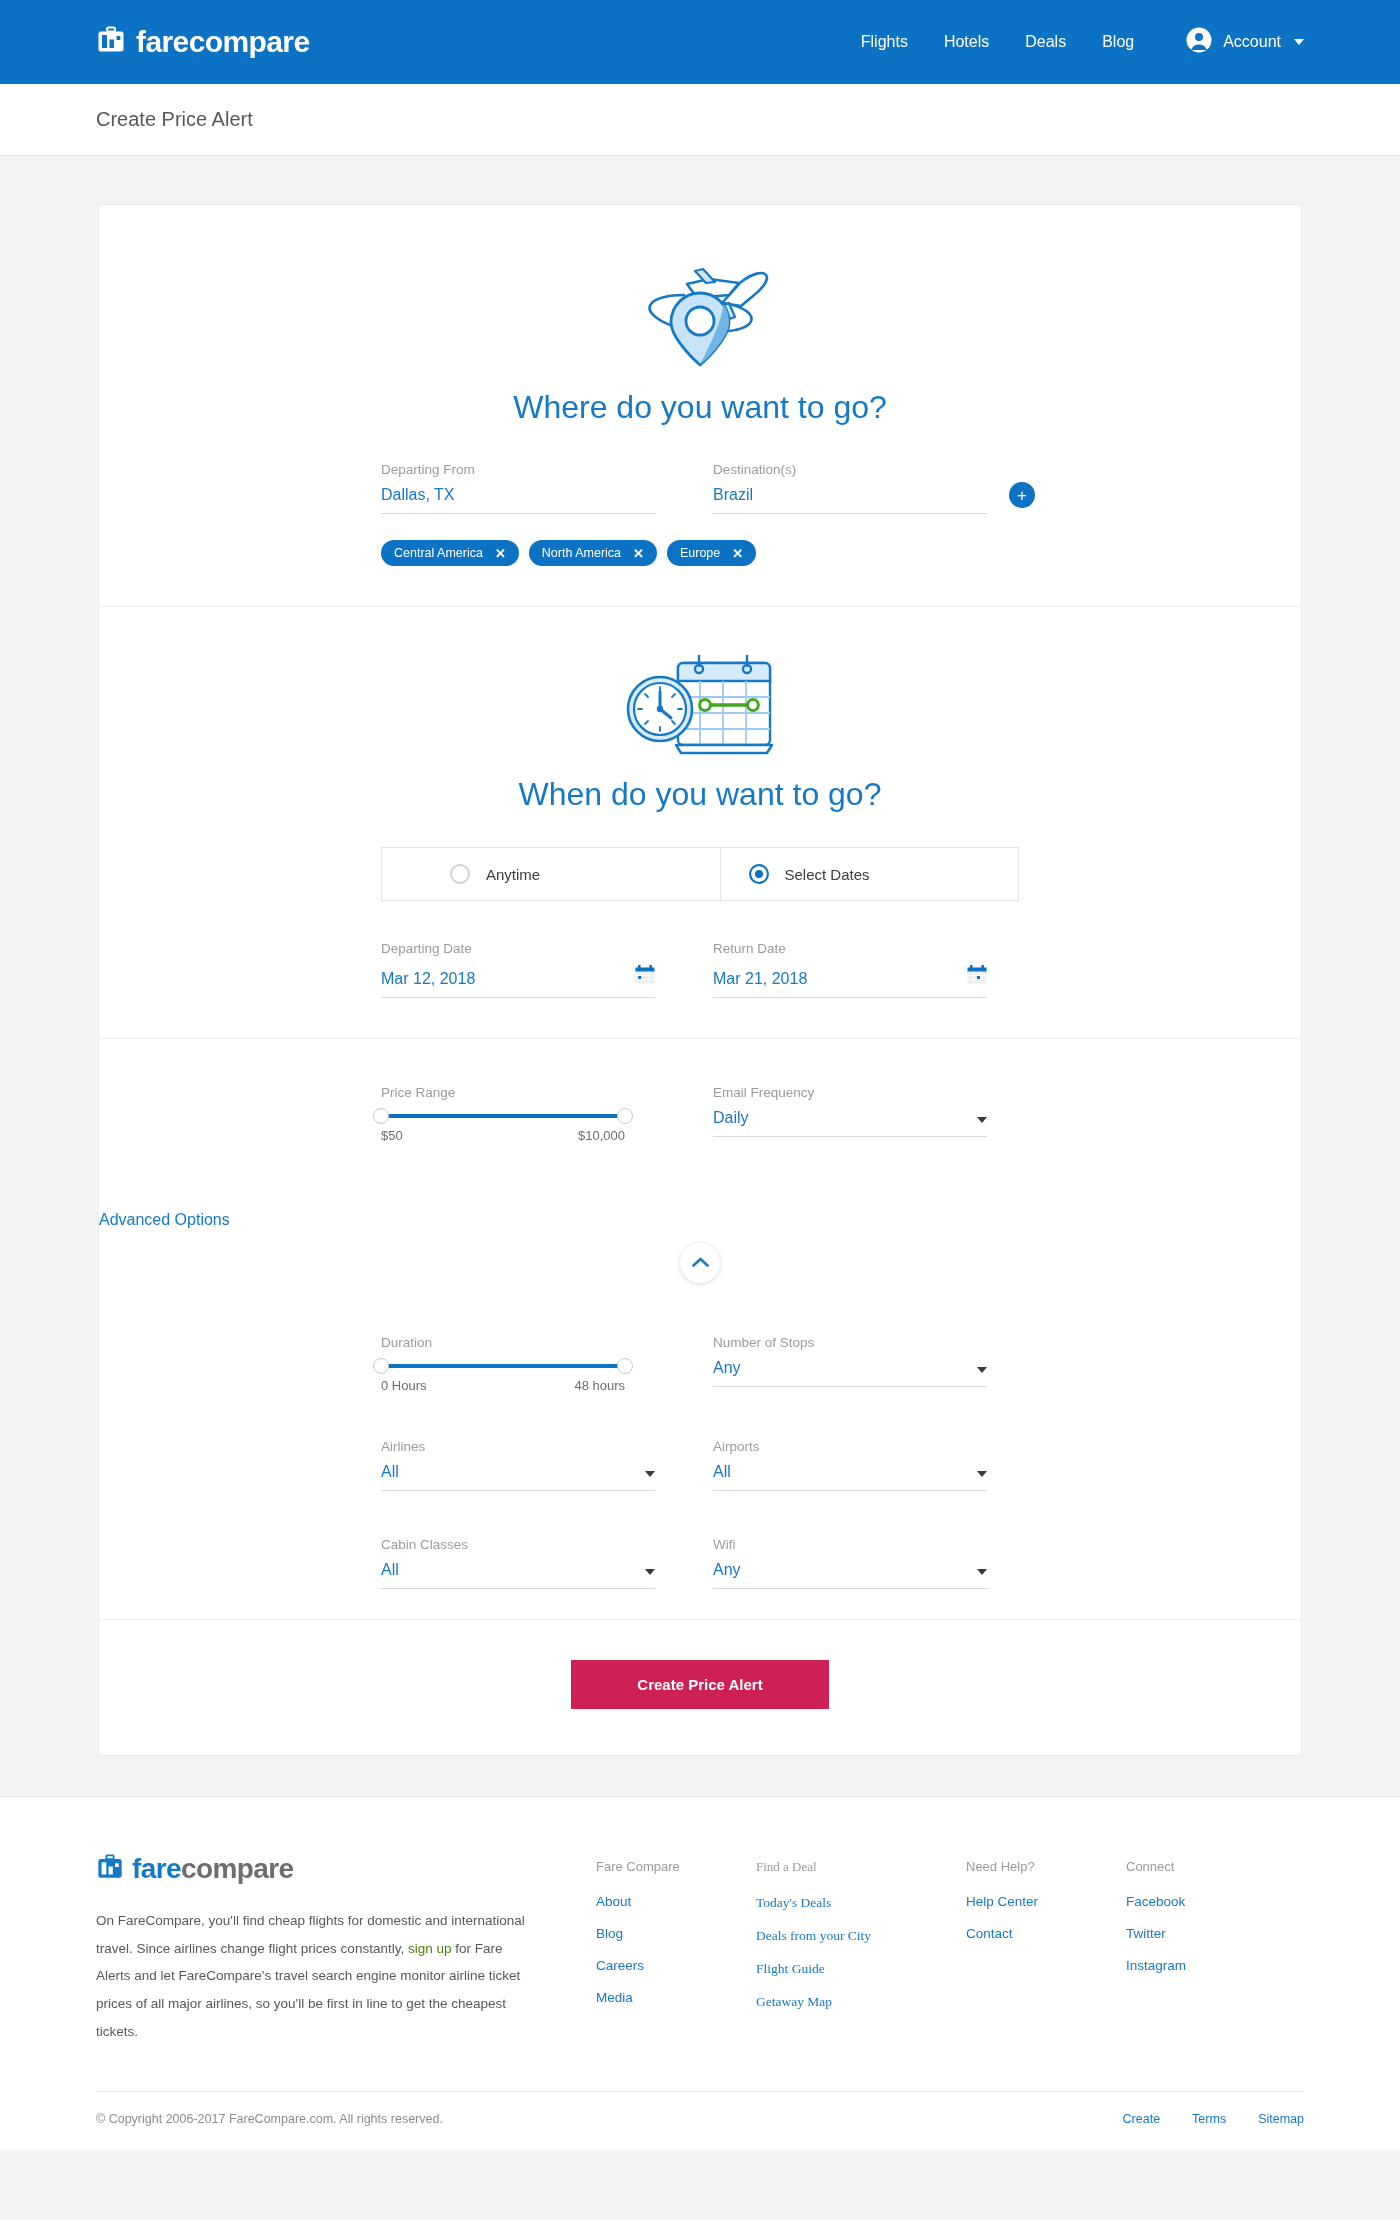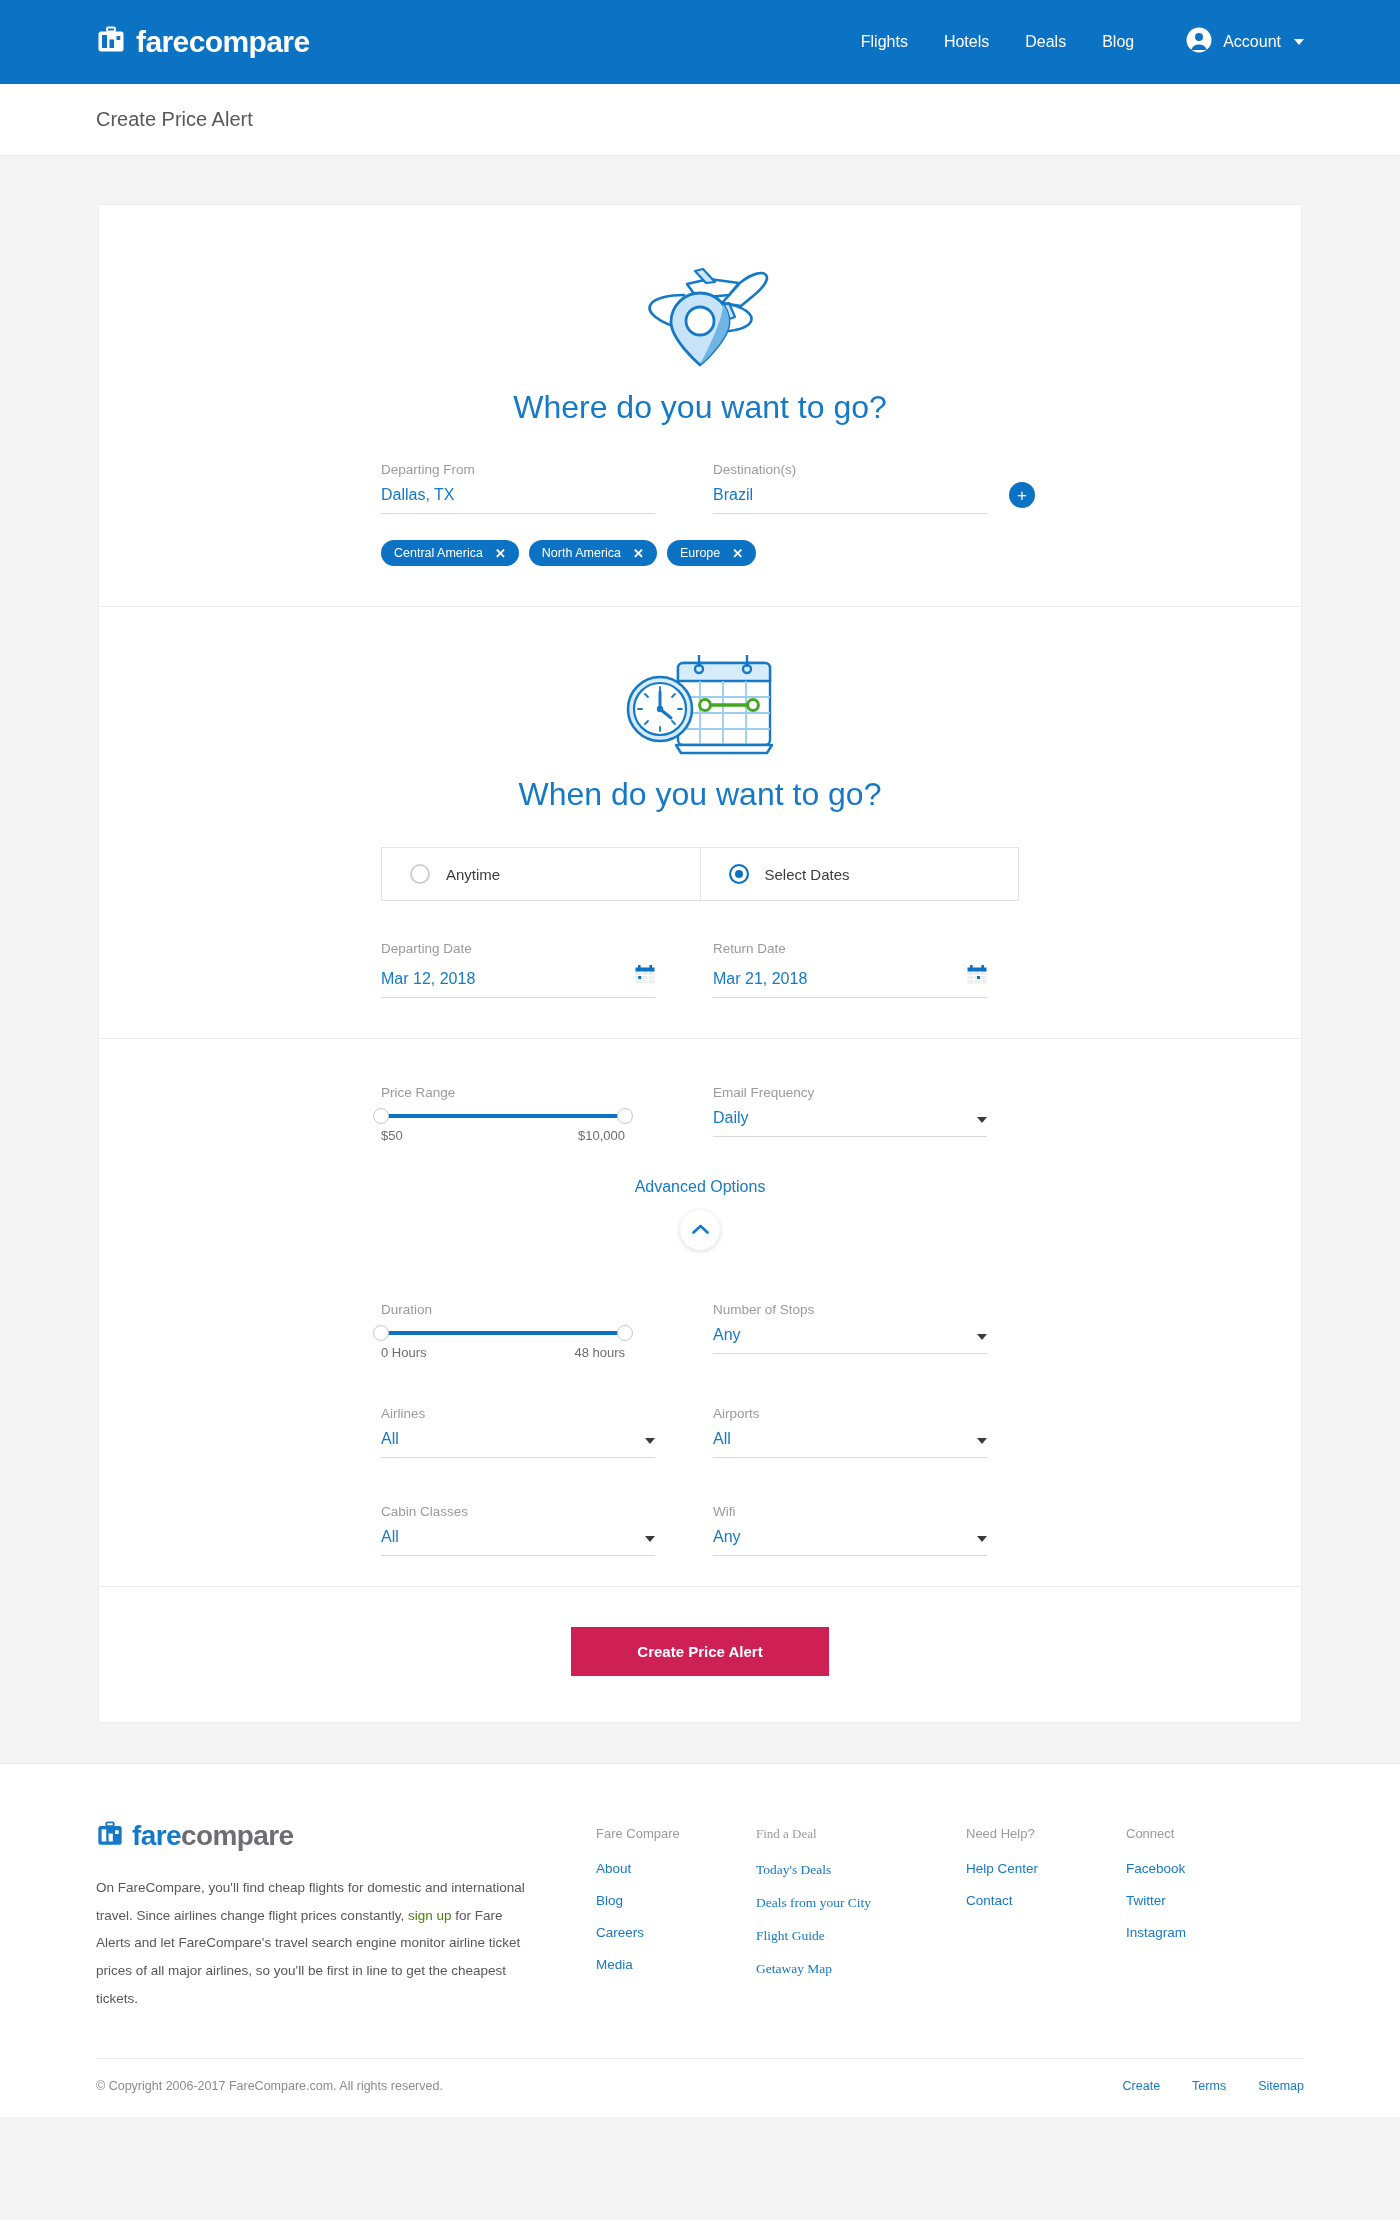--- a/index.html
+++ b/index.html
@@ -147,20 +147,21 @@
     cursor: pointer;
   }
   .chip-x { font-size: 13px; font-weight: 700; line-height: 1; }
 
   
   .radio-group {
     width: 638px;
     margin: 34px auto 0;
     display: flex;
     border: 1px solid #e4e4e6;
+    padding-left: 40px;
   }
   .radio-opt {
     flex: 1;
     height: 52px;
     display: flex;
     align-items: center;
     gap: 16px;
     padding: 0 28px;
     cursor: pointer;
   }
@@ -209,21 +210,21 @@
   .select-line { position: relative; }
   .select-caret {
     width: 0; height: 0;
     border-left: 5px solid transparent;
     border-right: 5px solid transparent;
     border-top: 6px solid #3a3a3d;
     margin-bottom: 4px;
   }
 
   
-  .adv { text-align: center; margin-top: 35px; }
+  .adv { text-align: left; margin-top: 68px; }
   .adv-link {
     font-size: 16px;
     color: #1579c8;
     cursor: pointer;
   }
   .adv-toggle {
     width: 40px; height: 40px;
     margin: 14px auto 0;
     border-radius: 50%;
     background: #fff;

